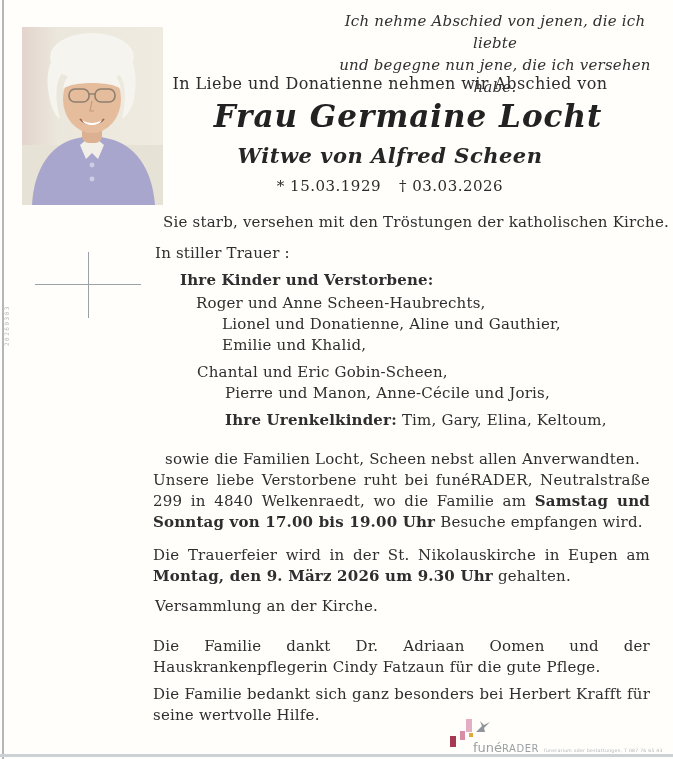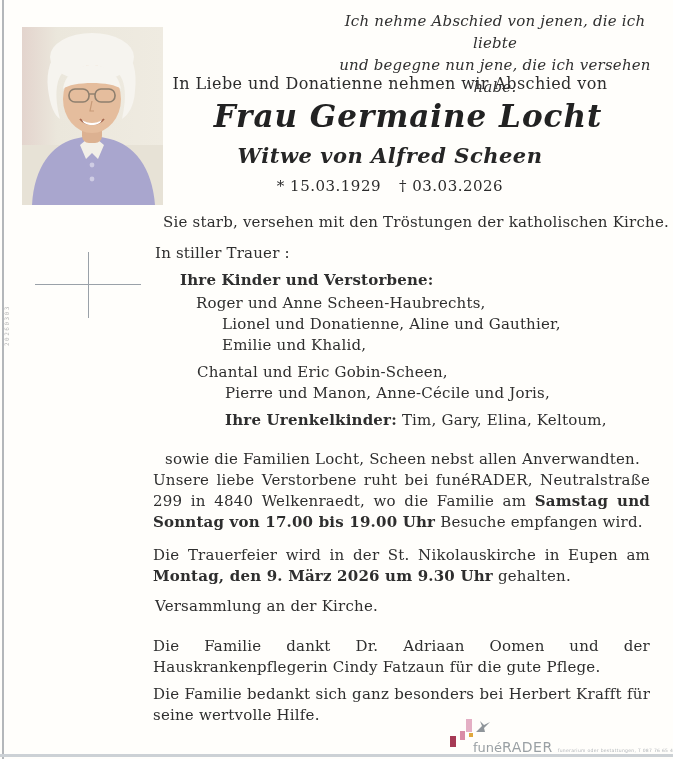--- a/index.html
+++ b/index.html
@@ -51,21 +51,21 @@
     position:absolute;left:3px;top:346px;
     transform:rotate(-90deg);transform-origin:0 0;
     font-family:"DejaVu Sans Mono","Liberation Mono",monospace;
     font-size:6px;letter-spacing:1.5px;color:#b6b6b6;
   }
 
   .logo{position:absolute;left:449px;top:716px;width:222px;height:36px;font-family:"DejaVu Sans","Liberation Sans",sans-serif;}
   .logo .sq{position:absolute;}
   .logo-text{position:absolute;left:24px;top:21px;white-space:nowrap;color:#9aa0a4;}
   .logo-text .lt-small{font-size:13px;}
-  .logo-text .lt-caps{font-size:14px;letter-spacing:0.5px;}
+  .logo-text .lt-caps{font-size:10px;letter-spacing:0.5px;}
   .logo-text .lt-tag{font-size:4.5px;color:#b0b4b8;letter-spacing:0.3px;}
   .bird{position:absolute;left:26px;top:2px;}
 </style>
 </head>
 <body>
 
 <div class="page">
 
   <div class="photo">
     <svg width="141" height="178" viewBox="0 0 141 178">

